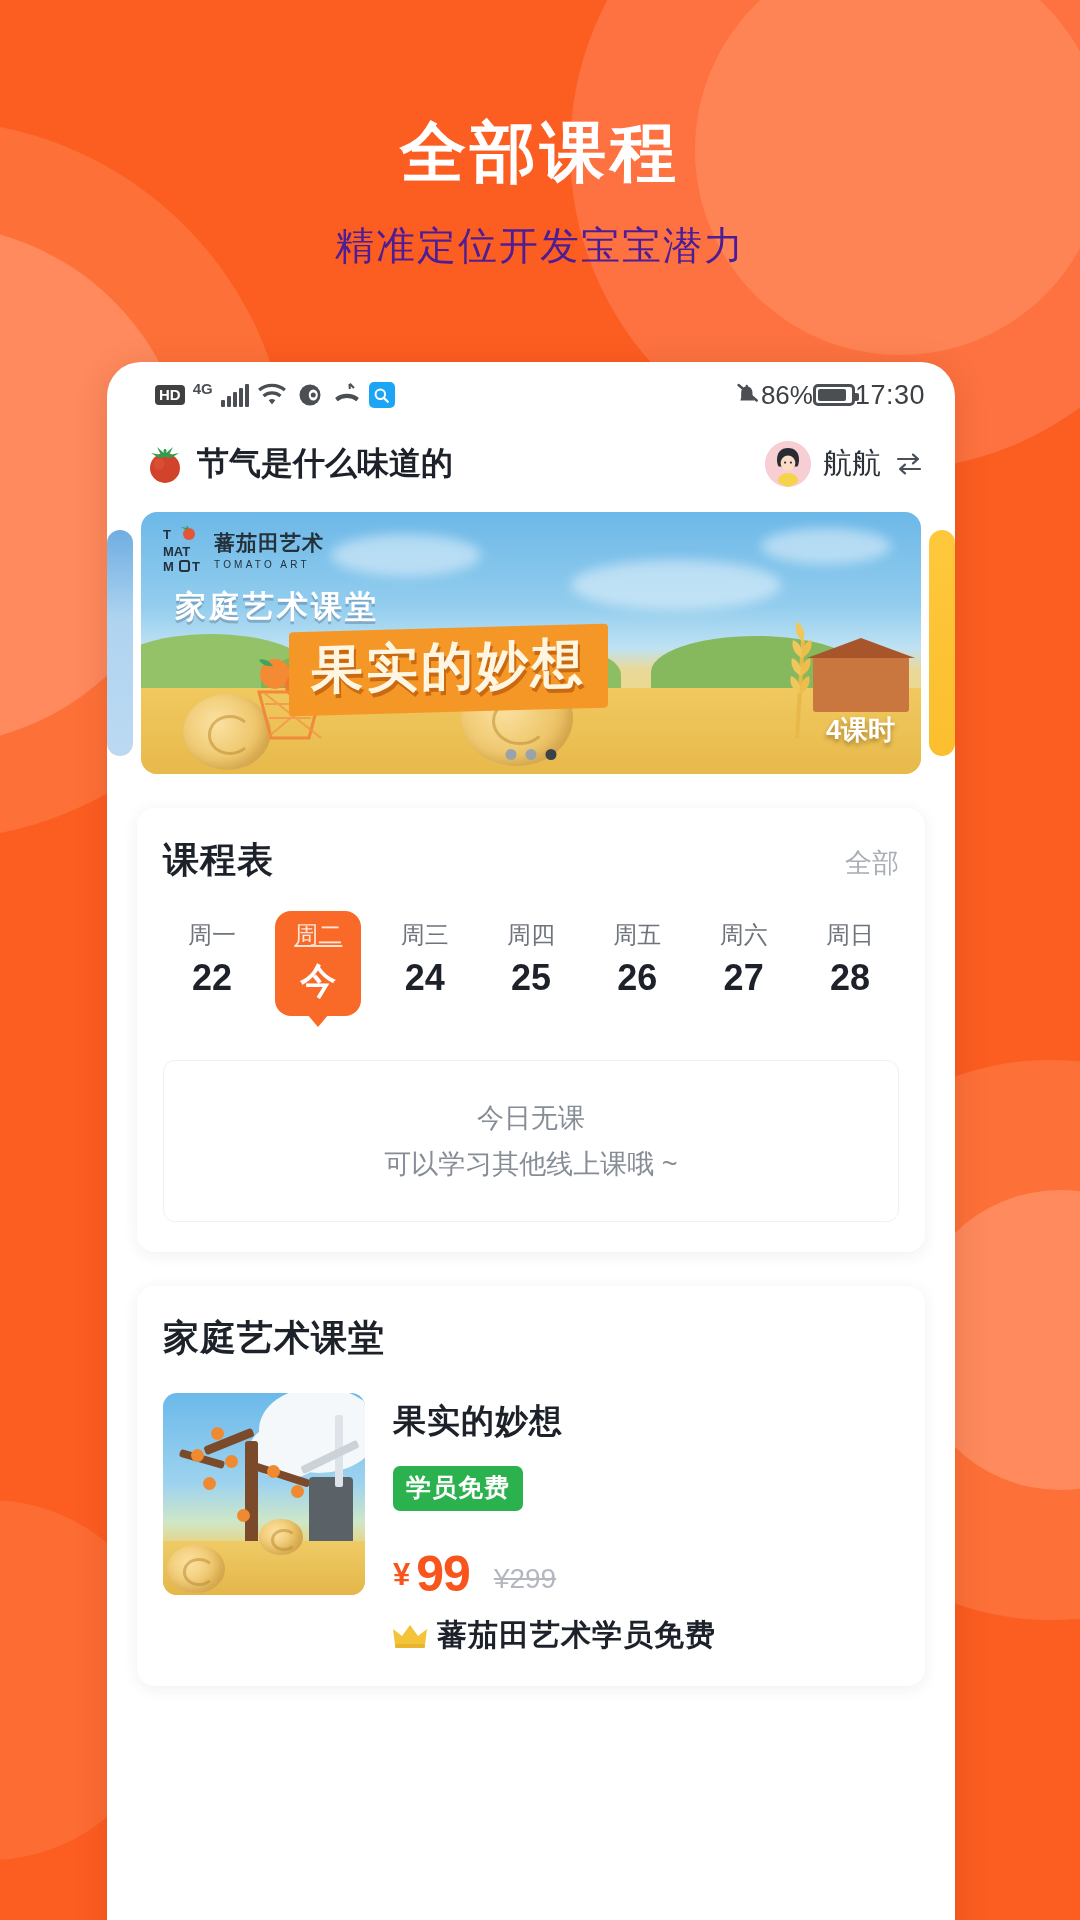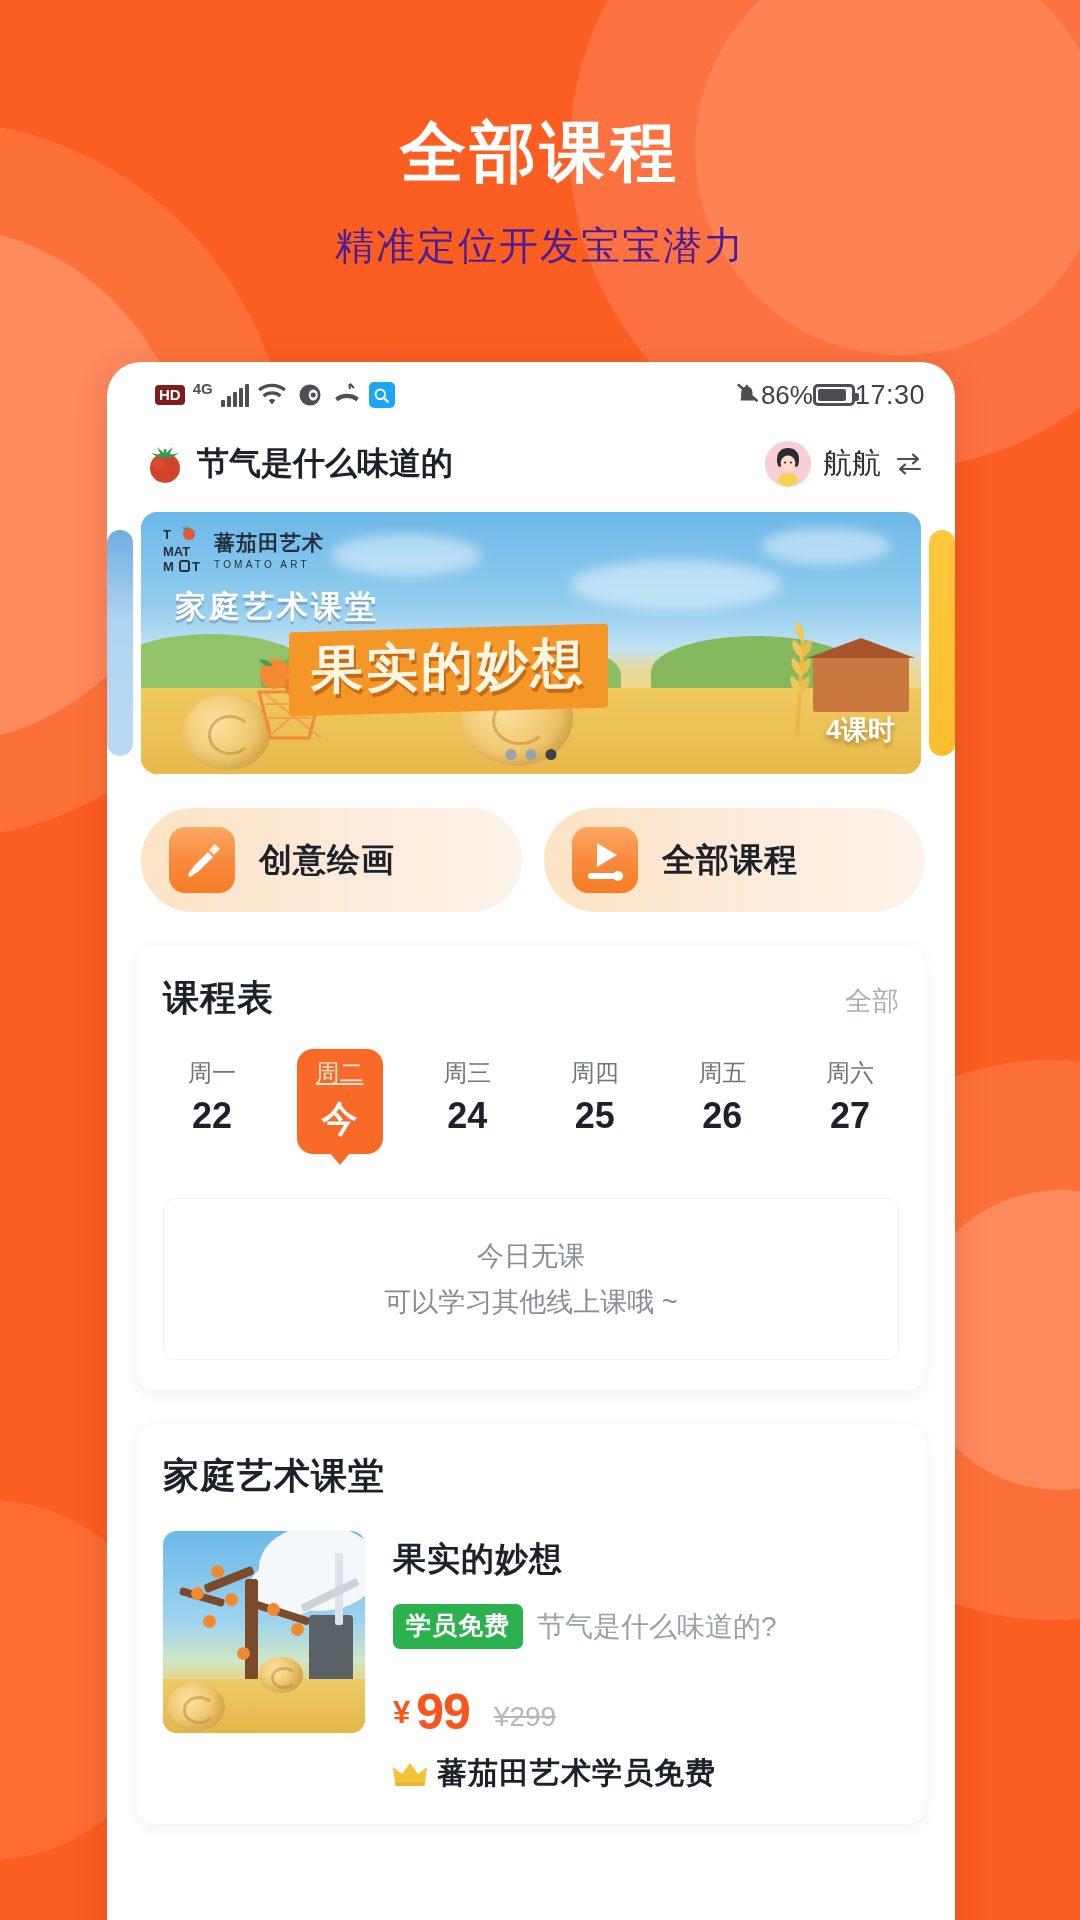--- a/index.html
+++ b/index.html
@@ -55,21 +55,21 @@
   
   .statusbar {
     height:62px;
     display:flex; align-items:center;
     padding:4px 30px 0 48px;
     font-size:25px; color:#3d4044;
   }
   .sb-left { display:flex; align-items:center; gap:8px; }
   .sb-right { margin-left:auto; display:flex; align-items:center; }
   .chip-hd {
-    background:#7f1d1d; color:#fff;
+    background:#404040; color:#fff;
     font-size:15px; font-weight:bold;
     border-radius:4px; padding:2px 4px 3px; line-height:1;
   }
   .g4 { font-size:15px; color:#4b4f54; font-weight:bold; position:relative; top:-7px; }
   .bars { display:flex; align-items:flex-end; gap:2px; height:24px; }
   .bars i { width:4px; background:#4b4f54; display:block; border-radius:1px; }
   .bars i:nth-child(1){height:7px;} .bars i:nth-child(2){height:11px;}
   .bars i:nth-child(3){height:15px;} .bars i:nth-child(4){height:19px;}
   .bars i:nth-child(5){height:23px;}
   .ico { fill:#4b4f54; display:block; }
@@ -400,41 +400,20 @@
       <span class="banner-hours">4课时</span>
 
       <span class="dots">
         <i></i>
         <i></i>
         <i class="on"></i>
       </span>
     </div>
   </div>
 
-  <div class="quick">
-    <div class="qbtn">
-      <span class="qicon">
-        <svg width="66" height="66" viewBox="0 0 66 66">
-          <path d="M20 46c3-3 4-7 8-10l11-11 5 5-11 11c-3 4-7 5-10 8-2 2-5 0-3-3z" fill="#FFFFFF"></path>
-          <path d="M40 23l6-6 5 5-6 6z" fill="#FFF1E2"></path>
-        </svg>
-      </span>
-      <span class="qlabel">创意绘画</span>
-    </div>
-    <div class="qbtn">
-      <span class="qicon">
-        <svg width="66" height="66" viewBox="0 0 66 66">
-          <path d="M25 16v24l20-12z" fill="#FFFFFF"></path>
-          <rect x="16" y="46" width="34" height="6" rx="3" fill="#FFFFFF"></rect>
-          <circle cx="46" cy="49" r="5" fill="#FFFFFF"></circle>
-        </svg>
-      </span>
-      <span class="qlabel">全部课程</span>
-    </div>
-  </div>
 
   <div class="card">
     <div class="card-head">
       <span class="card-title">课程表</span>
       <span class="card-more">全部</span>
     </div>
 
     <div class="week">
       <div class="day">
         <div class="dw">周一</div>
@@ -452,20 +431,24 @@
         <div class="dw">周四</div>
         <div class="dd">25</div>
       </div>
       <div class="day">
         <div class="dw">周五</div>
         <div class="dd">26</div>
       </div>
       <div class="day">
         <div class="dw">周六</div>
         <div class="dd">27</div>
+      </div>
+      <div class="day">
+        <div class="dw">周日</div>
+        <div class="dd">28</div>
       </div>
     </div>
 
     <div class="empty">
       <div>今日无课</div>
       <div>可以学习其他线上课哦 ~</div>
     </div>
   </div>
 
   <div class="card">
@@ -493,21 +476,20 @@
         <span class="ct-blade" style="right:4px;bottom:134px;width:62px;height:8px;background:#CBD2D8;transform:rotate(-26deg);"></span>
         <span style="position:absolute;left:0;right:0;bottom:0;height:54px;background:linear-gradient(180deg,#EFCB66 0%,#E4B64A 100%);"></span>
         <span class="bale" style="left:4px;bottom:2px;width:58px;height:48px;"></span>
         <span class="bale" style="left:96px;bottom:40px;width:44px;height:36px;"></span>
       </span>
 
       <div class="course-info">
         <div class="course-name">果实的妙想</div>
         <div class="course-row">
           <span class="badge">学员免费</span>
-          <span class="course-desc">节气是什么味道的?</span>
         </div>
         <div class="price-row">
           <span class="yen">¥</span>
           <span class="price">99</span>
           <span class="old">¥299</span>
         </div>
         <div class="vip-row">
           <svg width="34" height="26" viewBox="0 0 34 26">
             <path d="M2 22h30l2-16-9 7-8-11-8 11-9-7z" fill="#F3C43A"></path>
             <rect x="2" y="21" width="30" height="4" rx="1.6" fill="#E8B52C"></rect>

